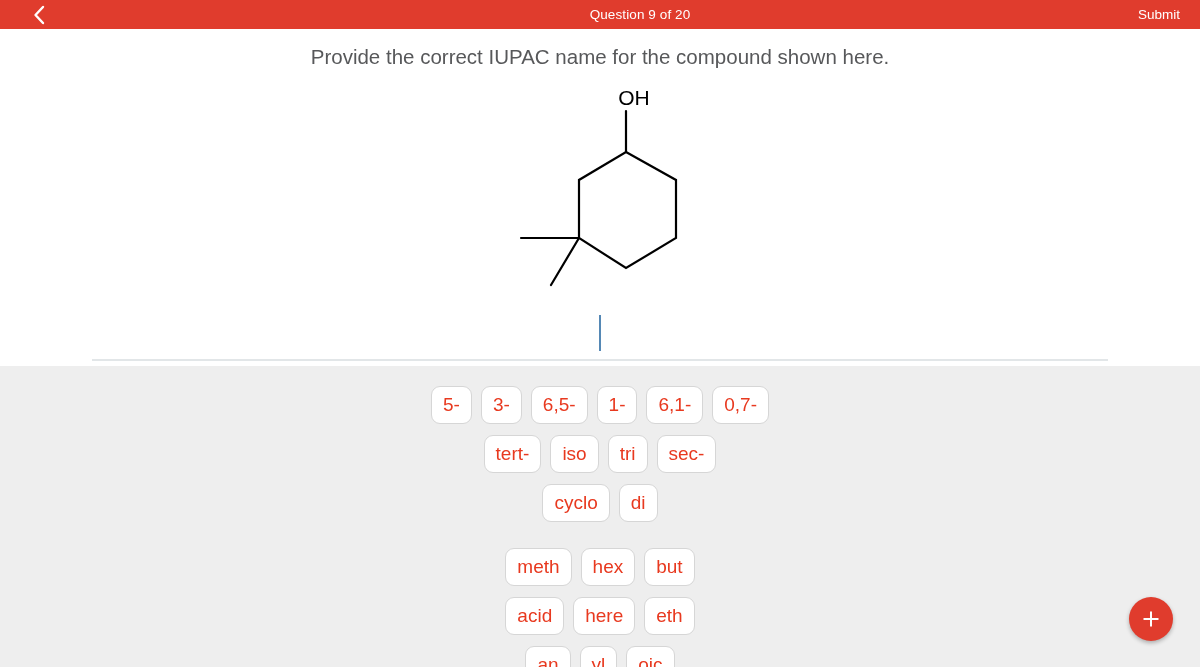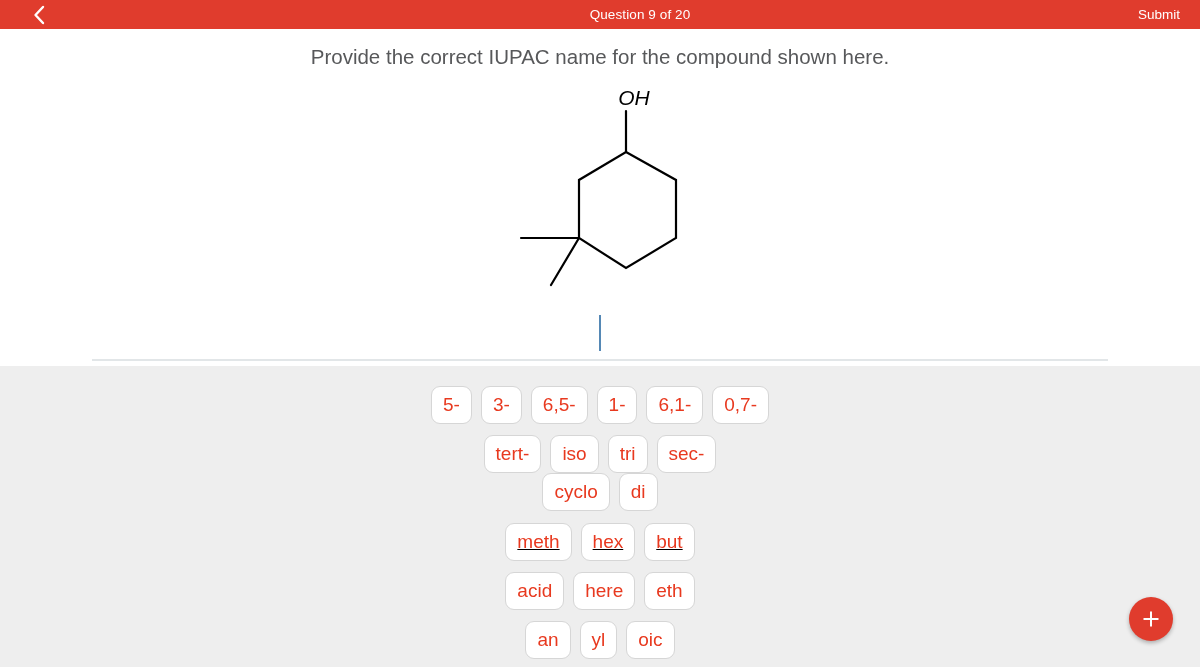--- a/index.html
+++ b/index.html
@@ -85,21 +85,20 @@
   }
 
   
   .molecule {
     position: absolute;
     left: 0;
     top: 0;
     width: 1200px;
     height: 295px;
     pointer-events: none;
-    font-style: italic;
   }
   .molecule svg { display: block; }
 
   
   .answer-zone {
     position: absolute;
     left: 92px;
     top: 286px;
     width: 1016px;
     height: 46px;
@@ -131,22 +130,22 @@
     background: #eeeeee;
   }
   .chip-row {
     display: flex;
     justify-content: center;
     align-items: center;
     gap: 9px;
   }
   .chip-row.r1 { margin-top: 20px; }
   .chip-row.r2 { margin-top: 11px; }
-  .chip-row.r3 { }
-  .chip-row.r4 { margin-top: 12px; text-decoration: underline; }
+  .chip-row.r3 { margin-top: 11px; }
+  .chip-row.r4 { margin-top: 26px; }
   .chip-row.r5 { margin-top: 11px; }
   .chip-row.r6 { margin-top: 11px; }
 
   .chip {
     background: #ffffff;
     border: 1px solid #d6d6d6;
     border-radius: 9px;
     color: #e8391f;
     font-size: 19px;
     line-height: 1;

